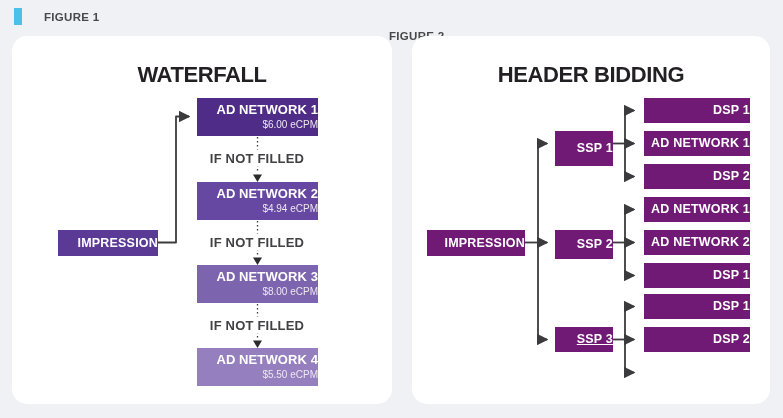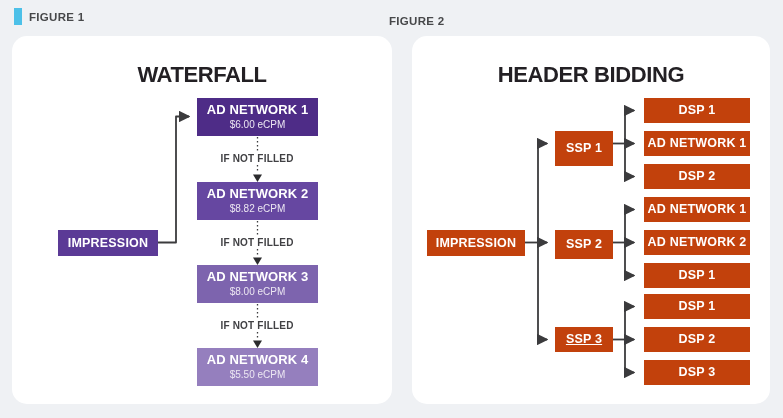--- a/index.html
+++ b/index.html
@@ -6,21 +6,21 @@
   body{
     width:783px;height:418px;
     background:#eff1f4;
     font-family:"Liberation Sans", sans-serif;
     position:relative;
     overflow:hidden;
     -webkit-font-smoothing:antialiased;
   }
   .fig-tag{
     position:absolute;top:8px;height:17px;
-    display:flex;align-items:center;gap:7px;
+    display:flex;align-items:center;gap:22px;
   }
   .fig-tag .marker{
     width:8px;height:17px;background:#4cc0e8;
   }
   .fig-tag .tag-label{
     font-size:11.5px;font-weight:700;color:#47484a;letter-spacing:.3px;
   }
   .panel{
     position:absolute;top:36px;height:368px;background:#ffffff;border-radius:15px;
   }
@@ -28,31 +28,31 @@
   #panel-2{left:412px;width:358px;}
   .fig-title{
     position:absolute;top:26px;left:0;right:0;
     text-align:center;
     font-size:22px;font-weight:700;color:#232024;
     letter-spacing:-0.4px;
   }
   .connectors{position:absolute;left:0;top:0;z-index:1;}
   .node{
     position:absolute;z-index:2;
-    display:flex;flex-direction:column;align-items:center;justify-content:center;
+    display:flex;flex-direction:column;align-items:flex-end;justify-content:center;
     color:#ffffff;text-align:center;line-height:1.15;
   }
   .node .node-title{font-size:13px;font-weight:700;letter-spacing:.1px;}
   .node .node-sub{font-size:10px;font-weight:400;color:#ece7f2;margin-top:1px;}
   .node.small-label{font-size:12.5px;font-weight:700;letter-spacing:.2px;}
-  .blue-box{background:#c2410c;}
+  .blue-box{background:#701a75;}
   .conn-label{
     position:absolute;z-index:3;transform:translate(-50%,-50%);
     background:#ffffff;padding:1px 4px;
-    font-size:10px;font-weight:700;color:#414144;letter-spacing:.2px;
+    font-size:13px;font-weight:700;color:#414144;letter-spacing:.2px;
     white-space:nowrap;
   }
 </style>
 </head>
 <body>
 
 <div class="fig-tag" style="left:14px;">
   <span class="marker"></span>
   <span class="tag-label">FIGURE 1</span>
 </div>
@@ -84,21 +84,21 @@
   <div class="node small-label" style="left: 46px; top: 194px; width: 100px; height: 26px; background: rgb(91, 58, 150);">
     <span>IMPRESSION</span>
   </div>
 
   <div class="node" style="left: 185px; top: 62px; width: 121px; height: 38px; background: rgb(78, 44, 135);">
     <div class="node-title">AD NETWORK 1</div>
     <div class="node-sub">$6.00 eCPM</div>
   </div>
   <div class="node" style="left: 185px; top: 146px; width: 121px; height: 38px; background: rgb(102, 71, 161);">
     <div class="node-title">AD NETWORK 2</div>
-    <div class="node-sub">$8.82 eCPM</div>
+    <div class="node-sub">$4.94 eCPM</div>
   </div>
   <div class="node" style="left: 185px; top: 229px; width: 121px; height: 38px; background: rgb(125, 100, 174);">
     <div class="node-title">AD NETWORK 3</div>
     <div class="node-sub">$8.00 eCPM</div>
   </div>
   <div class="node" style="left: 185px; top: 312px; width: 121px; height: 38px; background: rgb(149, 127, 190);">
     <div class="node-title">AD NETWORK 4</div>
     <div class="node-sub">$5.50 eCPM</div>
   </div>
 
@@ -171,16 +171,13 @@
   <div class="node small-label blue-box" style="left:232px;top:227px;width:106px;height:25px;">
     <span>DSP 1</span>
   </div>
 
   <div class="node small-label blue-box" style="left:232px;top:258px;width:106px;height:25px;">
     <span>DSP 1</span>
   </div>
   <div class="node small-label blue-box" style="left:232px;top:291px;width:106px;height:25px;">
     <span>DSP 2</span>
   </div>
-  <div class="node small-label blue-box" style="left:232px;top:324px;width:106px;height:25px;">
-    <span>DSP 3</span>
-  </div>
 </div>
 
 </body></html>

